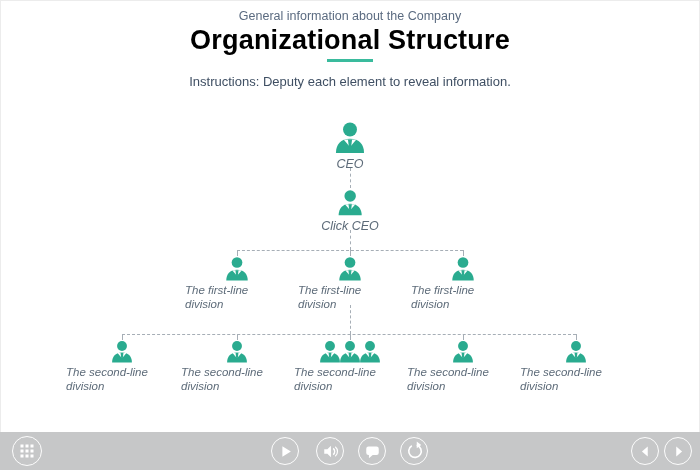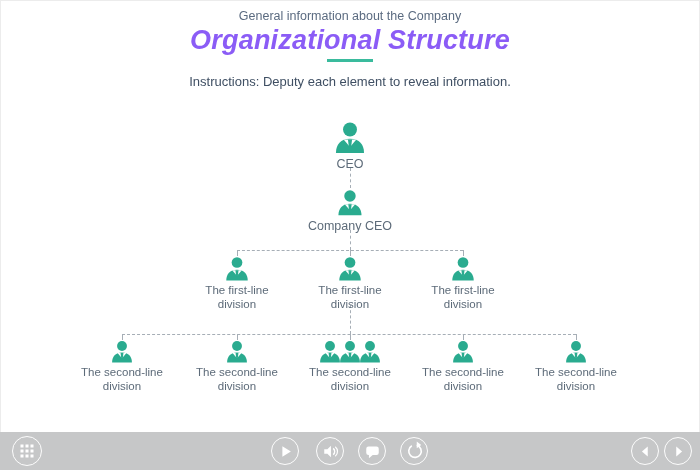--- a/index.html
+++ b/index.html
@@ -8,38 +8,38 @@
     background:#ffffff;font-family:"Liberation Sans",sans-serif;
     box-shadow:inset 0 0 0 1px #ececec;
   }
   
   .subtitle{
     position:absolute;top:9px;left:0;right:0;text-align:center;
     font-size:12.5px;color:#5b6b80;
   }
   .title{
     position:absolute;top:25px;left:0;right:0;text-align:center;margin:0;
-    font-size:27px;font-weight:bold;color:#8b5cf6;letter-spacing:.2px;font-style:italic;
+    font-size:27px;font-weight:bold;color:#000000;letter-spacing:.2px;
   }
   .title-underline{
     position:absolute;top:59px;left:50%;transform:translateX(-50%);
     width:46px;height:3px;background:#3abb9d;
   }
   .instructions{
     position:absolute;top:74px;left:0;right:0;margin:0;text-align:center;
     font-size:13px;color:#3f4f63;
   }
   .instructions strong{font-weight:normal;}
   
   .node{
     position:absolute;transform:translateX(-50%);
     display:flex;flex-direction:column;align-items:center;cursor:pointer;
   }
   .node-label{
-    font-size:11.5px;color:#5d6b79;text-align:center;line-height:1.2;margin-top:2px;
+    font-size:11.5px;color:#5d6b79;text-align:left;line-height:1.2;margin-top:2px;font-style:italic;
   }
   .node-label.big{font-size:12.5px;}
   .w-fl{width:104px;}
   .w-sl{width:112px;}
   .person{display:block;}
   .person svg{display:block;}
   .person-row{display:flex;}
   .person-row .person{margin:0 -2px;}
   .conn{position:absolute;}
   .vline{width:0;border-left:1px dashed #a6aeb6;}
@@ -99,21 +99,21 @@
     <span class="person">
       <svg width="28" height="28" viewBox="0 0 40 40">
           <g fill="#2aab8f">
             <circle cx="20" cy="10" r="8.2"></circle>
             <path d="M20 21 C 9 21 3.5 28 3.5 37.5 L 36.5 37.5 C 36.5 28 31 21 20 21 Z"></path>
           </g>
           <path fill="#ffffff" d="M12.5 21.8 L20 30.5 L27.5 21.8 Z"></path>
           <path fill="#2aab8f" d="M17.6 21.8 L22.4 21.8 L21.2 31.5 L18.8 31.5 Z"></path>
         </svg>
     </span>
-    <span class="node-label big">Company CEO</span>
+    <span class="node-label big">Click CEO</span>
   </div>
 
   <div class="node" style="left:237px;top:256px;">
     <span class="person">
       <svg width="26" height="26" viewBox="0 0 40 40">
           <g fill="#2aab8f">
             <circle cx="20" cy="10" r="8.2"></circle>
             <path d="M20 21 C 9 21 3.5 28 3.5 37.5 L 36.5 37.5 C 36.5 28 31 21 20 21 Z"></path>
           </g>
           <path fill="#ffffff" d="M12.5 21.8 L20 30.5 L27.5 21.8 Z"></path>

